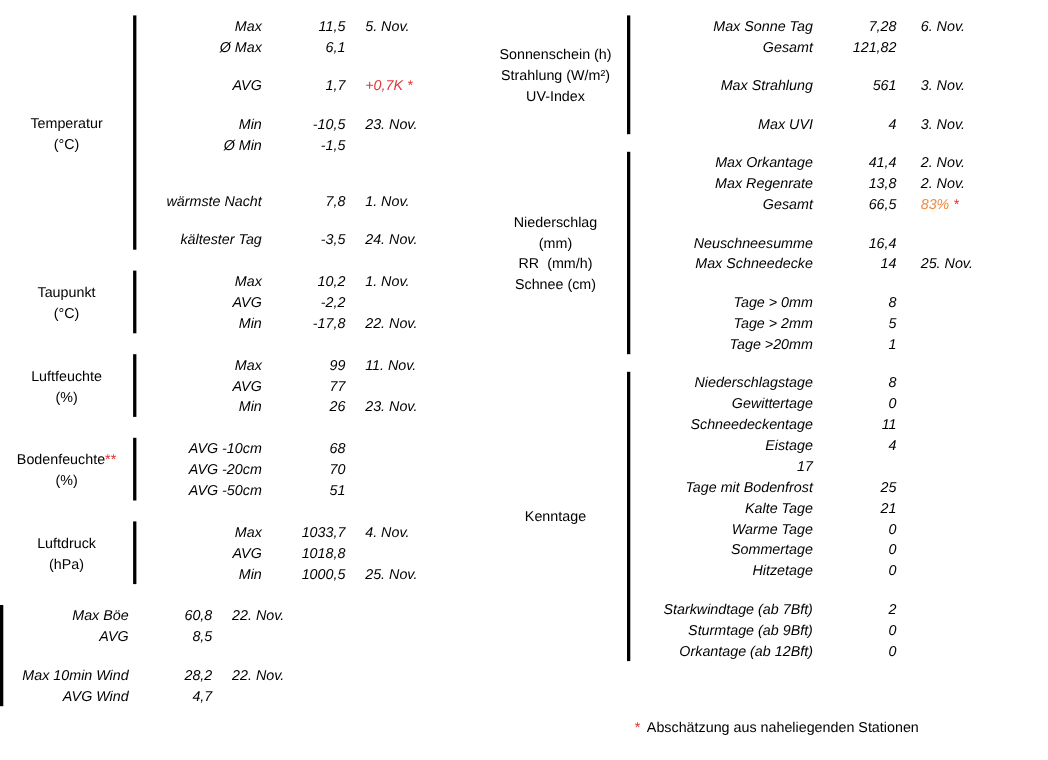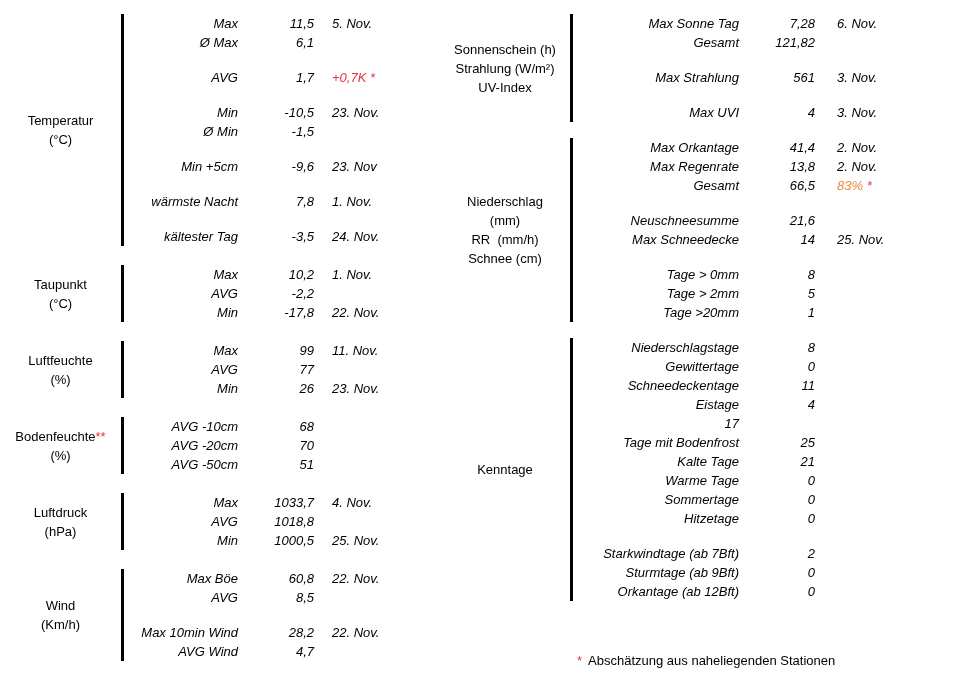--- a/index.html
+++ b/index.html
@@ -78,25 +78,20 @@
     <div class="cell value">-10,5</div>
     <div class="cell note"><span>23. Nov.</span></div>
   </div>
 
   <div class="row">
     <div class="cell label">Ø Min</div>
     <div class="cell value">-1,5</div>
     <div class="cell note"></div>
   </div>
 <div class="spacer"></div>
-  <div class="row">
-    <div class="cell label">Min +5cm</div>
-    <div class="cell value">-9,6</div>
-    <div class="cell note"><span>23. Nov</span></div>
-  </div>
 <div class="spacer"></div>
   <div class="row">
     <div class="cell label">wärmste Nacht</div>
     <div class="cell value">7,8</div>
     <div class="cell note"><span>1. Nov.</span></div>
   </div>
 <div class="spacer"></div>
   <div class="row">
     <div class="cell label">kältester Tag</div>
     <div class="cell value">-3,5</div>
@@ -208,24 +203,20 @@
 
   <div class="row">
     <div class="cell label">Min</div>
     <div class="cell value">1000,5</div>
     <div class="cell note"><span>25. Nov.</span></div>
   </div>
 </div>
   </div>
 
   <div class="section">
-    <div class="group-label">
-          <div class="group-line">Wind</div>
-          <div class="group-line">(Km/h)</div>
-        </div>
     <div class="bar"></div>
     <div class="rows">
   <div class="row">
     <div class="cell label">Max Böe</div>
     <div class="cell value">60,8</div>
     <div class="cell note"><span>22. Nov.</span></div>
   </div>
 
   <div class="row">
     <div class="cell label">AVG</div>
@@ -304,21 +295,21 @@
   </div>
 
   <div class="row">
     <div class="cell label">Gesamt</div>
     <div class="cell value">66,5</div>
     <div class="cell note"><span class="orange">83% </span><span class="red">*</span></div>
   </div>
 <div class="spacer"></div>
   <div class="row">
     <div class="cell label">Neuschneesumme</div>
-    <div class="cell value">21,6</div>
+    <div class="cell value">16,4</div>
     <div class="cell note"></div>
   </div>
 
   <div class="row">
     <div class="cell label">Max Schneedecke</div>
     <div class="cell value">14</div>
     <div class="cell note"><span>25. Nov.</span></div>
   </div>
 <div class="spacer"></div>
   <div class="row">

